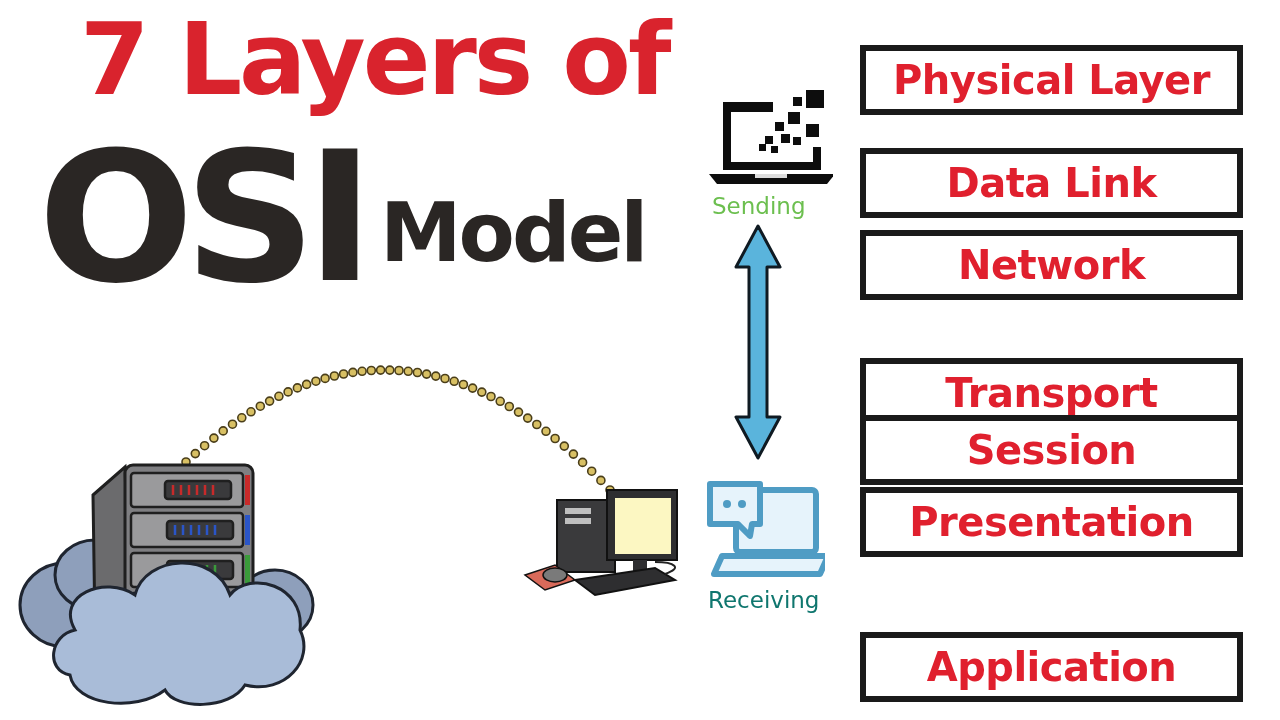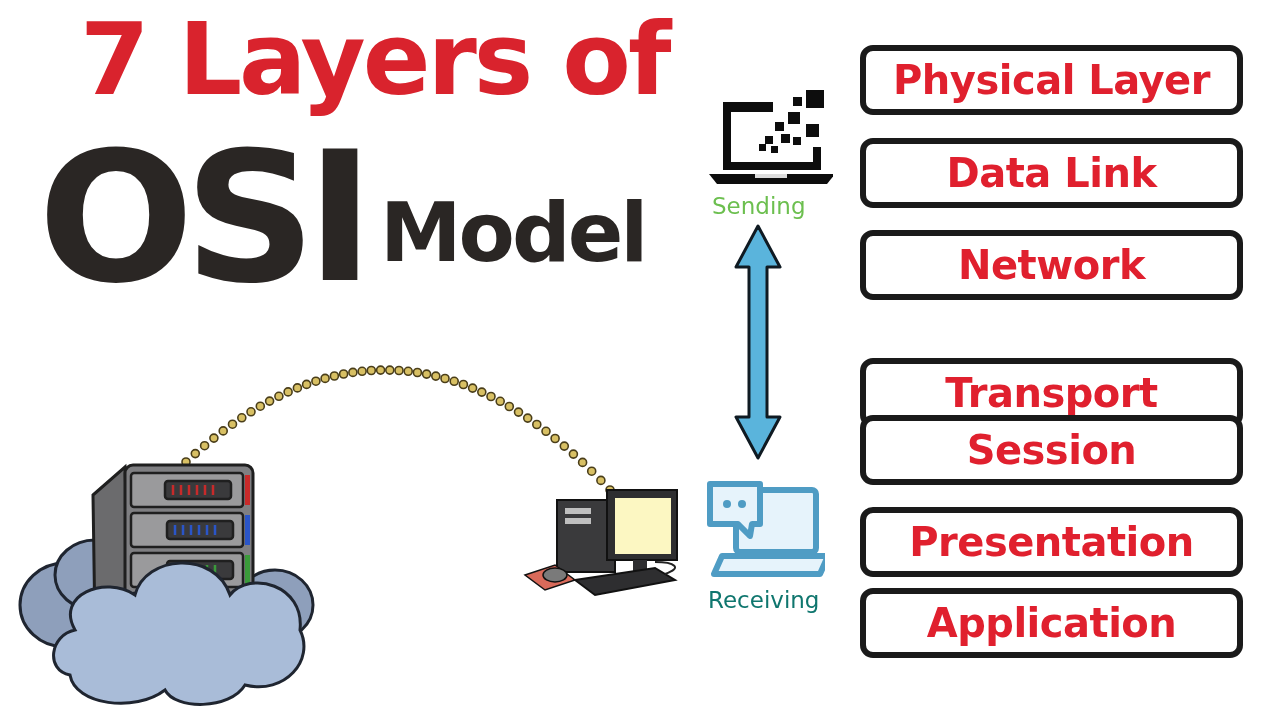--- a/index.html
+++ b/index.html
@@ -5,21 +5,21 @@
   html, body { margin:0; padding:0; }
   body { width:1280px; height:720px; background:#ffffff; position:relative; overflow:hidden;
          font-family:"DejaVu Sans", sans-serif; }
   .abs { position:absolute; }
   .title-line1 { left:80px; top:10px; font-family:"DejaVu Sans", sans-serif; font-weight:bold;
                  color:#d9232d; font-size:100px; letter-spacing:-3px; line-height:1; white-space:nowrap; }
   .title-osi { left:38px; top:128px; font-family:"DejaVu Sans", sans-serif; font-weight:bold;
                color:#2a2624; font-size:180px; letter-spacing:-10px; line-height:1; transform:scaleX(1.02); transform-origin:left top; }
   .title-model { left:380px; top:192px; font-family:"DejaVu Sans", sans-serif; font-weight:bold;
                  color:#2a2624; font-size:82px; letter-spacing:-3px; line-height:1; }
-  .layer-box { position:absolute; left:860px; width:383px; height:70px; border:6px solid #1a1a1a; border-radius:13px;
+  .layer-box { position:absolute; left:860px; width:383px; height:70px; border:6px solid #1a1a1a; border-radius:0;
                background:#fff; box-sizing:border-box; display:flex; align-items:center; justify-content:center; }
   .layer-label { color:#e0202e; font-family:"DejaVu Sans", sans-serif; font-weight:bold; font-size:40px; letter-spacing:-0.5px; }
   .icon-label { font-family:"DejaVu Sans", sans-serif; font-weight:normal; font-size:23px; }
 </style>
 </head>
 <body>
 
 <div class="abs title-line1">7 Layers of</div>
 <div class="abs title-osi">OSI</div>
 <div class="abs title-model">Model</div>
@@ -149,30 +149,30 @@
   <polygon points="22,78 128,78 120,96 14,96" fill="#e6f3fb" stroke="#4f9cc4" stroke-width="6" stroke-linejoin="round"></polygon>
   <path d="M10,6 H60 V46 H52 L50,58 L38,46 H10 Z" fill="#e6f3fb" stroke="#4f9cc4" stroke-width="6" stroke-linejoin="round"></path>
   <circle cx="27" cy="26" r="4" fill="#4f9cc4"></circle>
   <circle cx="42" cy="26" r="4" fill="#4f9cc4"></circle>
 </svg>
 <div class="abs icon-label" style="left:708px;top:587px;color:#0f766e;">Receiving</div>
 
 <div class="layer-box" style="top:45px;">
   <span class="layer-label">Physical Layer</span>
 </div>
-<div class="layer-box" style="top:138px;">
+<div class="layer-box" style="top:148px;">
   <span class="layer-label">Data Link</span>
 </div>
 <div class="layer-box" style="top:230px;">
   <span class="layer-label">Network</span>
 </div>
 <div class="layer-box" style="top:322px;margin-top:36px;">
   <span class="layer-label">Transport</span>
 </div>
 <div class="layer-box" style="top:415px;">
   <span class="layer-label">Session</span>
 </div>
-<div class="layer-box" style="top:507px;">
+<div class="layer-box" style="top:487px;">
   <span class="layer-label">Presentation</span>
 </div>
-<div class="layer-box" style="top:588px;">
+<div class="layer-box" style="top:632px;">
   <span class="layer-label">Application</span>
 </div>
 
 </body></html>

